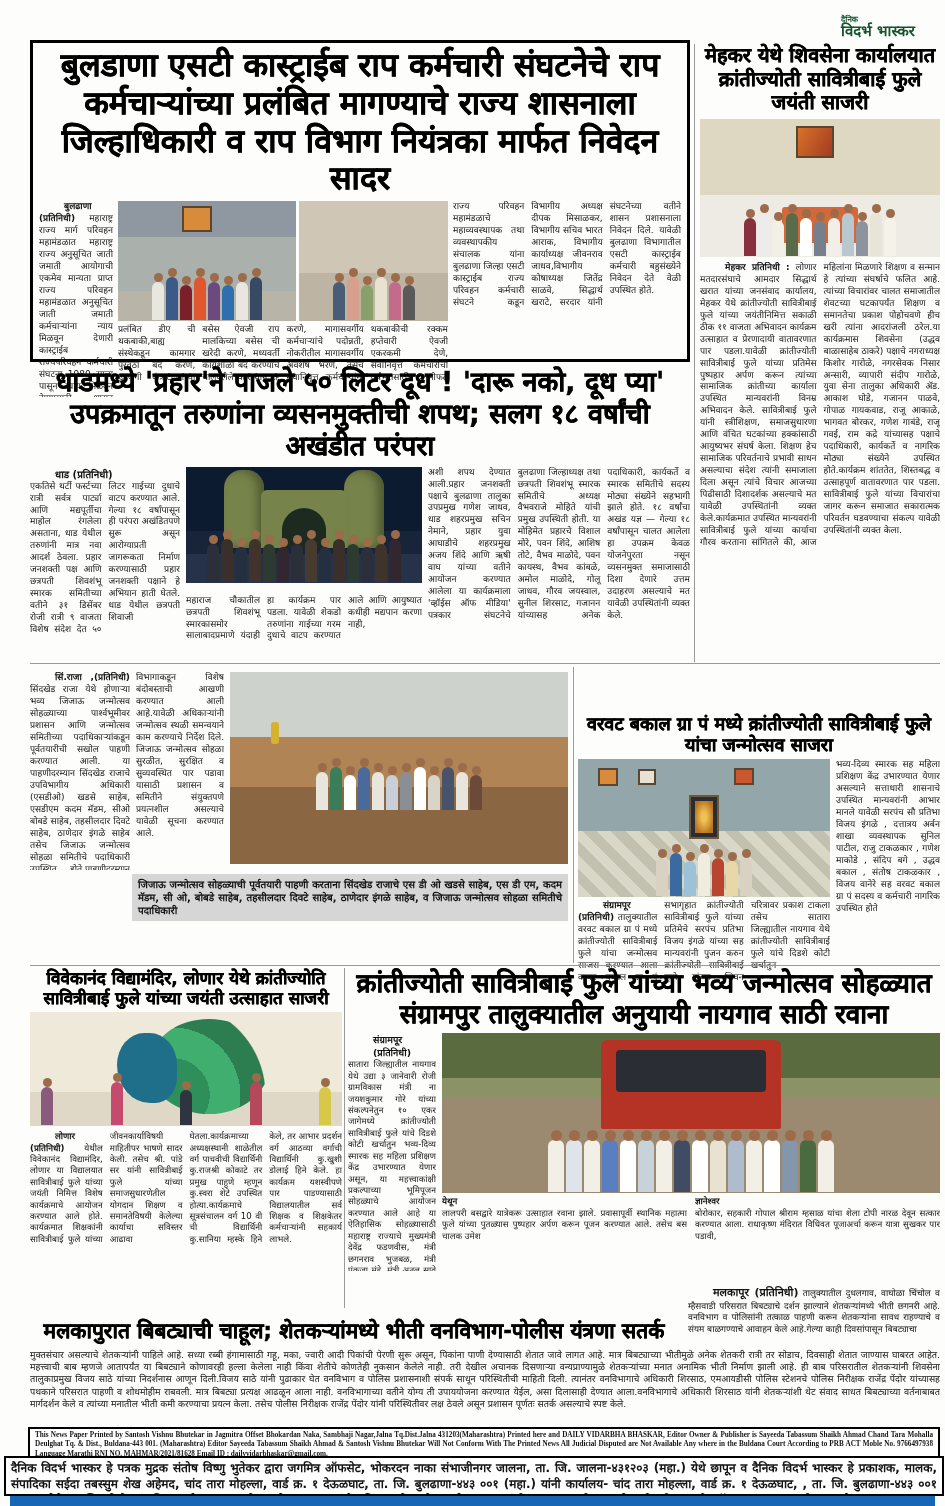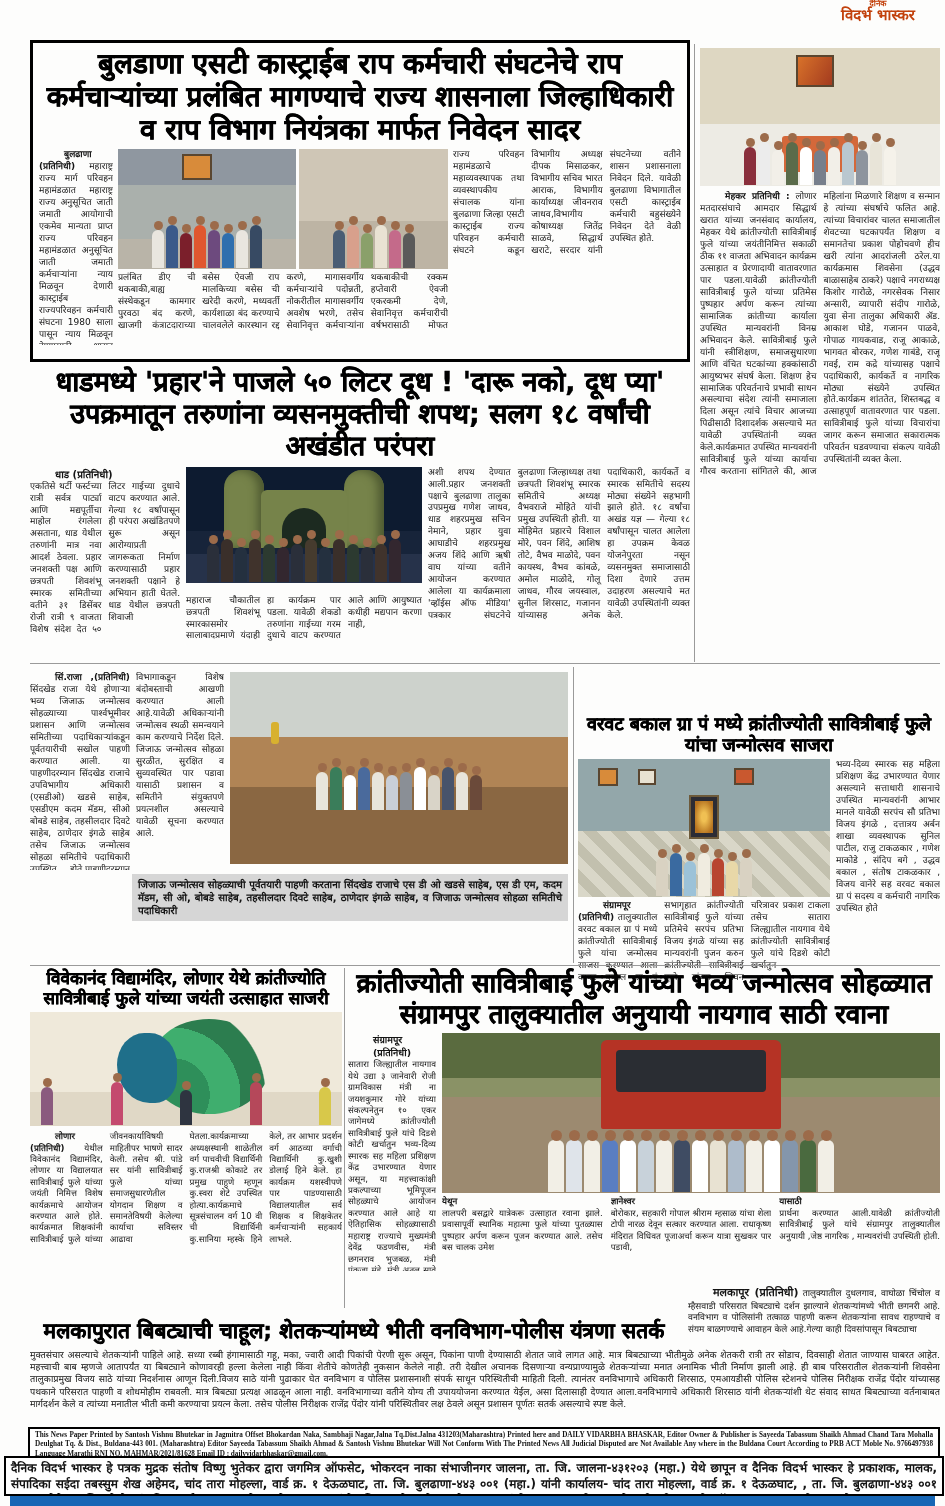--- a/index.html
+++ b/index.html
@@ -3,21 +3,21 @@
 <meta charset="utf-8">
 <style>
   html,body{margin:0;padding:0;background:#e9e9e9;}
   .page{position:relative;width:945px;height:1506px;margin:0 auto;background:#fdfdfc;
         font-family:"DejaVu Sans",sans-serif;color:#141414;overflow:hidden;}
   
   .topbar{position:absolute;left:0;top:4px;width:945px;height:33px;background:#1766b5;
           color:#fff;display:flex;align-items:center;}
   .topbar .pageno{font-size:15px;font-weight:700;margin-left:52px;}
   .topbar .dateline{font-size:16px;font-weight:700;position:absolute;left:50%;transform:translateX(-50%);}
-  .masthead{position:absolute;right:30px;top:0;text-align:center;color:#c2410c;line-height:1;}
+  .masthead{position:absolute;right:30px;top:16px;color:#14532d;line-height:1;}
   .masthead .small{font-size:8px;font-weight:700;}
   .masthead .big{font-size:15px;font-weight:700;}
   
   .bodytxt{font-size:9px;line-height:1.33;text-align:justify;overflow:hidden;}
   .byline{font-weight:700;margin-left:25px;}
   .c2{columns:2;column-gap:7px;}
   .c3{columns:3;column-gap:7px;}
   .c4{columns:4;column-gap:7px;}
   .hl{font-weight:800;color:#000;text-align:center;line-height:1.18;
       -webkit-text-stroke:.4px #000;}
@@ -72,21 +72,21 @@
 <body>
 
 <div class="page">
 
   <div class="masthead">
     <div class="small">दैनिक</div>
     <div class="big">विदर्भ भास्कर</div>
   </div>
 
   <div class="abs" style="left:30px;top:40px;width:660px;height:322px;border:3px solid #000;padding:4px 6px;box-sizing:border-box;">
-    <div class="hl" style="font-size:28px;">बुलडाणा एसटी कास्ट्राईब राप कर्मचारी संघटनेचे राप कर्मचाऱ्यांच्या प्रलंबित मागण्याचे राज्य शासनाला जिल्हाधिकारी व राप विभाग नियंत्रका मार्फत निवेदन सादर</div>
+    <div class="hl" style="font-size:32px;">बुलडाणा एसटी कास्ट्राईब राप कर्मचारी संघटनेचे राप कर्मचाऱ्यांच्या प्रलंबित मागण्याचे राज्य शासनाला जिल्हाधिकारी व राप विभाग नियंत्रका मार्फत निवेदन सादर</div>
     <div style="display:flex;gap:5px;margin-top:3px;height:196px;">
       <div class="bodytxt" style="width:74px;flex:0 0 auto;">
         <span class="byline">बुलढाणा (प्रतिनिधी)</span>
         <span>महाराष्ट्र राज्य मार्ग परिवहन महामंडळात महाराष्ट्र राज्य अनुसूचित जाती जमाती आयोगाची एकमेव मान्यता प्राप्त राज्य परिवहन महामंडळात अनुसूचित जाती जमाती कर्मचाऱ्यांना न्याय मिळवून देणारी कास्ट्राईब राज्यपरिवहन कर्मचारी संघटना 1980 साला पासून न्याय मिळवून देण्यासाठी शासन प्रशासनासी झगडून कर्मचाऱ्यांना न्याय मिळवून देत आहे. आज रोजी राज्यातील राप कर्मचाऱ्यांच्या विविध प्रलंबित असलेल्या मागण्या राप कर्मचारी यांना शासकीय कर्मचाऱ्यांप्रमाणे वेतन द्यावे, सन 2018 पासून</span>
       </div>
       <div style="width:330px;flex:0 0 auto;">
         <div style="display:flex;gap:3px;">
           <div class="photo ph-buld1" style="width:178px;height:120px;">
             <div class="frame" style="left:36%;top:4%;width:26px;height:22px;"></div>
             <div class="crowd">
@@ -111,20 +111,21 @@
               </div>
           </div>
         </div>
         <div class="bodytxt c4" style="margin-top:3px;height:70px;">प्रलंबित डीए ची थकबाकी,बाह्य संस्थेकडून कामगार पुरवठा बंद करणे, खाजगी कंत्राटदाराच्या बसेस ऐवजी राप मालकिच्या बसेस ची खरेदी करणे, मध्यवर्ती कार्यशाळा बंद करण्याचे चालवलेले कारस्थान रद्द करणे, मागासवर्गीय कर्मचाऱ्यांचे पदोन्नती, नोकरीतील मागासवर्गीय अवशेष भरणे, तसेच सेवानिवृत्त कर्मचाऱ्यांना थकबाकीची रक्कम हप्तेवारी ऐवजी एकरकमी देणे, सेवानिवृत्त कर्मचारीची वर्षभरासाठी मोफत पास देणे व रापच्या जेवढ्या बस असतील कोणत्याही अटी न घालता 75 वर्षीय जेष्ठ नागरीकासारखी सर्व बसेस मध्ये सेवानिवृत्तांची व राप कर्मचाऱ्यांच्या कुटुंबाची मोफतपास चालवी असा आदेश काढावा अशा विविध तसेच इतराही प्रलंबित मागण्यांचे निवेदन जिल्हाधिकारी बुलढाणा व राज्यपरिवहनचे विभाग नियंत्रक यांचे मार्फत मुख्यमंत्री,</div>
       </div>
       <div class="bodytxt c3" style="flex:1;">राज्य परिवहन महामंडळाचे महाव्यवस्थापक तथा व्यवस्थापकीय संचालक यांना बुलढाणा जिल्हा एसटी कास्ट्राईब राज्य परिवहन कर्मचारी संघटने कडून विभागीय अध्यक्ष दीपक मिसाळकर, विभागीय सचिव भारत आराक, विभागीय कार्याध्यक्ष जीवनराव जाधव,विभागीय कोषाध्यक्ष जितेंद्र साळवे, सिद्धार्थ खराटे, सरदार यांनी संघटनेच्या वतीने शासन प्रशासनाला निवेदन दिले. यावेळी बुलढाणा विभागातील एसटी कास्ट्राईब कर्मचारी बहुसंख्येने निवेदन देते वेळी उपस्थित होते.</div>
     </div>
   </div>
 
   <div class="abs" style="left:700px;top:44px;width:240px;height:618px;">
+    <div class="hl" style="font-size:20px;">मेहकर येथे शिवसेना कार्यालयात क्रांतीज्योती सावित्रीबाई फुले जयंती साजरी</div>
     <div class="photo ph-mehkar" style="width:240px;height:138px;margin-top:4px;">
       <div class="frame" style="left:40%;top:5%;width:34px;height:28px;background:linear-gradient(120deg,#d8722a,#a33b1f);"></div>
       <div class="desk"></div>
       <div class="crowd">
           <span class="pp" style="background: rgb(138, 47, 60);"></span>
           <span class="pp" style="background: rgb(236, 236, 236);"></span>
           <span class="pp" style="background: rgb(242, 239, 232);"></span>
           <span class="pp" style="background: rgb(90, 107, 74);"></span>
           <span class="pp" style="background: rgb(255, 255, 255);"></span>
           <span class="pp" style="background: rgb(119, 127, 140);"></span>
@@ -290,24 +291,20 @@
         </div>
         <div style="display:flex;gap:8px;margin-top:3px;">
           <div class="bodytxt" style="flex:1;font-size:8.6px;">
             <div class="minihead">येथून</div>
             <span>लालपरी बसद्वारे यात्रेकरू उत्साहात रवाना झाले. प्रवासापूर्वी स्थानिक महात्मा फुले यांच्या पुतळ्यास पुष्पहार अर्पण करून पूजन करण्यात आले. तसेच बस चालक उमेश</span>
           </div>
           <div class="bodytxt" style="flex:1;font-size:8.6px;">
             <div class="minihead">ज्ञानेश्वर</div>
             <span>बोरोकार, सहकारी गोपाल श्रीराम म्हसाळ यांचा शेला टोपी नारळ देवून सत्कार करण्यात आला. राधाकृष्ण मंदिरात विधिवत पूजाअर्चा करून यात्रा सुखकर पार पडावी,</span>
           </div>
-          <div class="bodytxt" style="flex:1;font-size:8.6px;">
-            <div class="minihead">यासाठी</div>
-            <span>प्रार्थना करण्यात आली.यावेळी क्रांतीज्योती सावित्रीबाई फुले यांचे संग्रामपुर तालुक्यातील अनुयायी ,जेष्ठ नागरिक , मान्यवरांची उपस्थिती होती.</span>
-          </div>
         </div>
       </div>
     </div>
   </div>
 
   <div class="abs" style="left:30px;top:1286px;width:910px;height:136px;">
     <div style="display:flex;gap:10px;">
       <div style="flex:1;display:flex;align-items:flex-end;">
         <div class="hl" style="font-size:21px;width:100%;">मलकापुरात बिबट्याची चाहूल; शेतकऱ्यांमध्ये भीती वनविभाग-पोलीस यंत्रणा सतर्क</div>
       </div>

